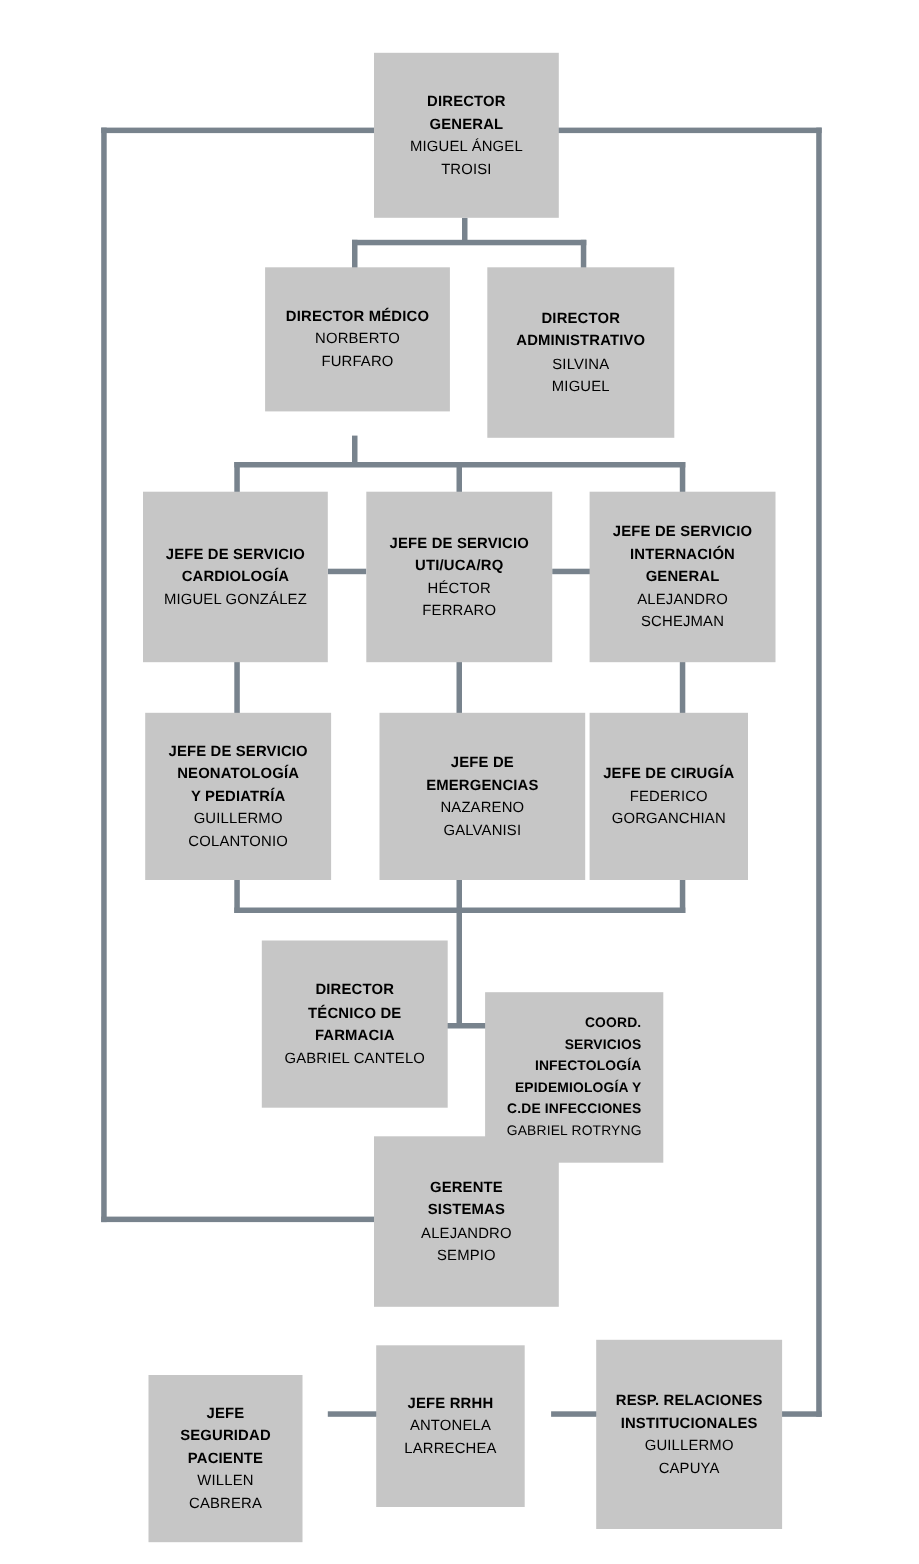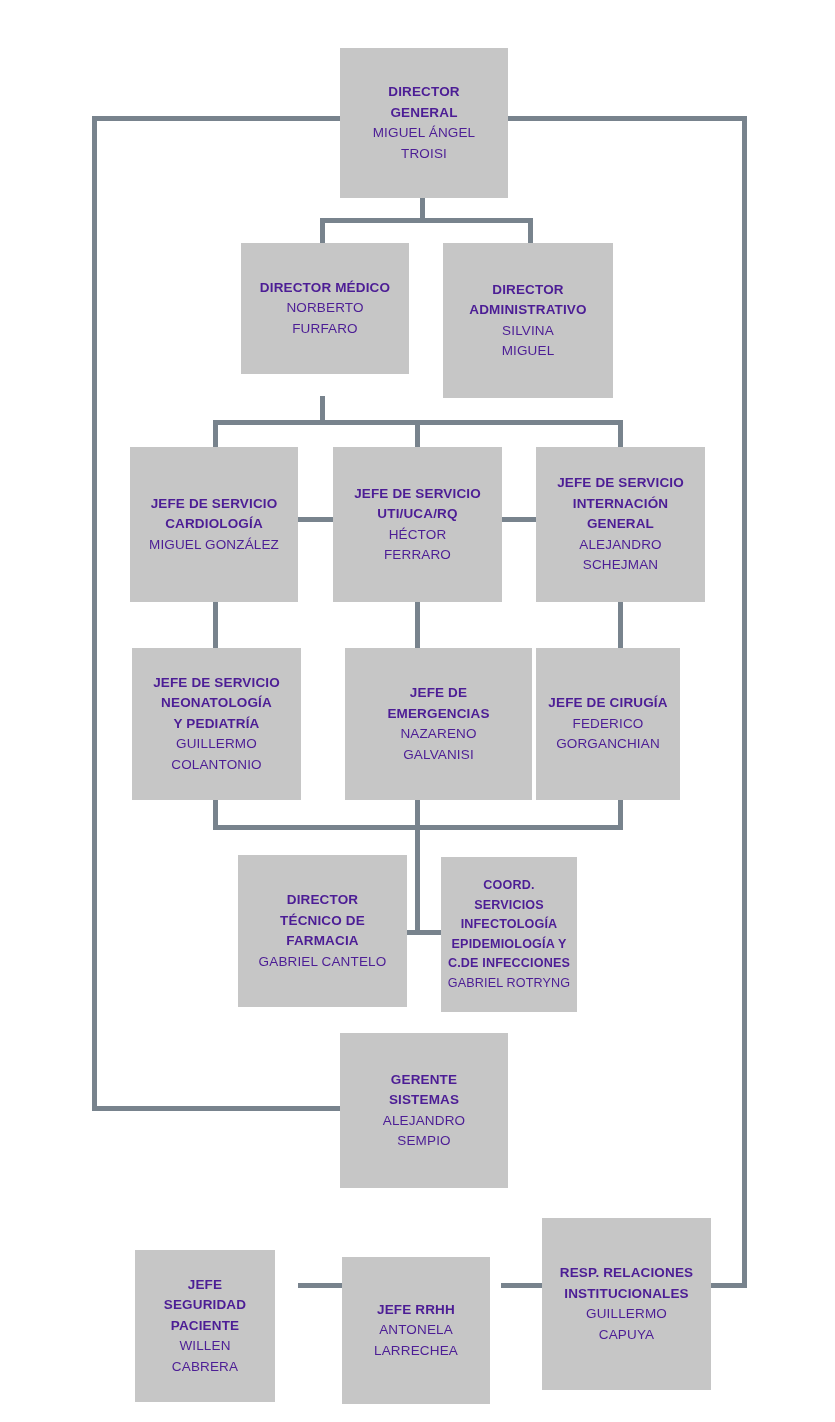--- a/index.html
+++ b/index.html
@@ -13,21 +13,21 @@
 
   .node{
     position:absolute;
     background:#c6c6c6;
     box-sizing:border-box;
     display:flex;
     flex-direction:column;
     align-items:center;
     justify-content:center;
     text-align:center;
-    color:#4c1d95;
+    color:#000000;
     z-index:3;
     padding:4px 6px;
   }
   .node .title{
     font-weight:bold;
     font-size:13.5px;
     line-height:20.5px;
     letter-spacing:.15px;
     white-space:pre-line;
   }
@@ -150,21 +150,21 @@
 GORGANCHIAN</div>
   </div>
 
   <div class="node" style="left:238px;top:855px;width:169px;height:152px;">
     <div class="title">DIRECTOR
 TÉCNICO DE
 FARMACIA</div>
     <div class="person">GABRIEL CANTELO</div>
   </div>
 
-  <div class="node small" style="left:441px;top:857px;width:136px;height:155px;">
+  <div class="node small" style="left:441px;top:902px;width:162px;height:155px;text-align:right;">
     <div class="title">COORD.
 SERVICIOS
 INFECTOLOGÍA
 EPIDEMIOLOGÍA Y
 C.DE INFECCIONES</div>
     <div class="person">GABRIEL ROTRYNG</div>
   </div>
 
   <div class="node" style="left:340px;top:1033px;width:168px;height:155px;">
     <div class="title">GERENTE
@@ -174,21 +174,21 @@
   </div>
 
   <div class="node" style="left:135px;top:1218px;width:140px;height:152px;margin-top:32px;">
     <div class="title">JEFE
 SEGURIDAD
 PACIENTE</div>
     <div class="person">WILLEN
 CABRERA</div>
   </div>
 
-  <div class="node" style="left:342px;top:1257px;width:148px;height:147px;">
+  <div class="node" style="left:342px;top:1223px;width:135px;height:147px;">
     <div class="title">JEFE RRHH</div>
     <div class="person">ANTONELA
 LARRECHEA</div>
   </div>
 
   <div class="node" style="left:542px;top:1218px;width:169px;height:172px;">
     <div class="title">RESP. RELACIONES
 INSTITUCIONALES</div>
     <div class="person">GUILLERMO
 CAPUYA</div>

